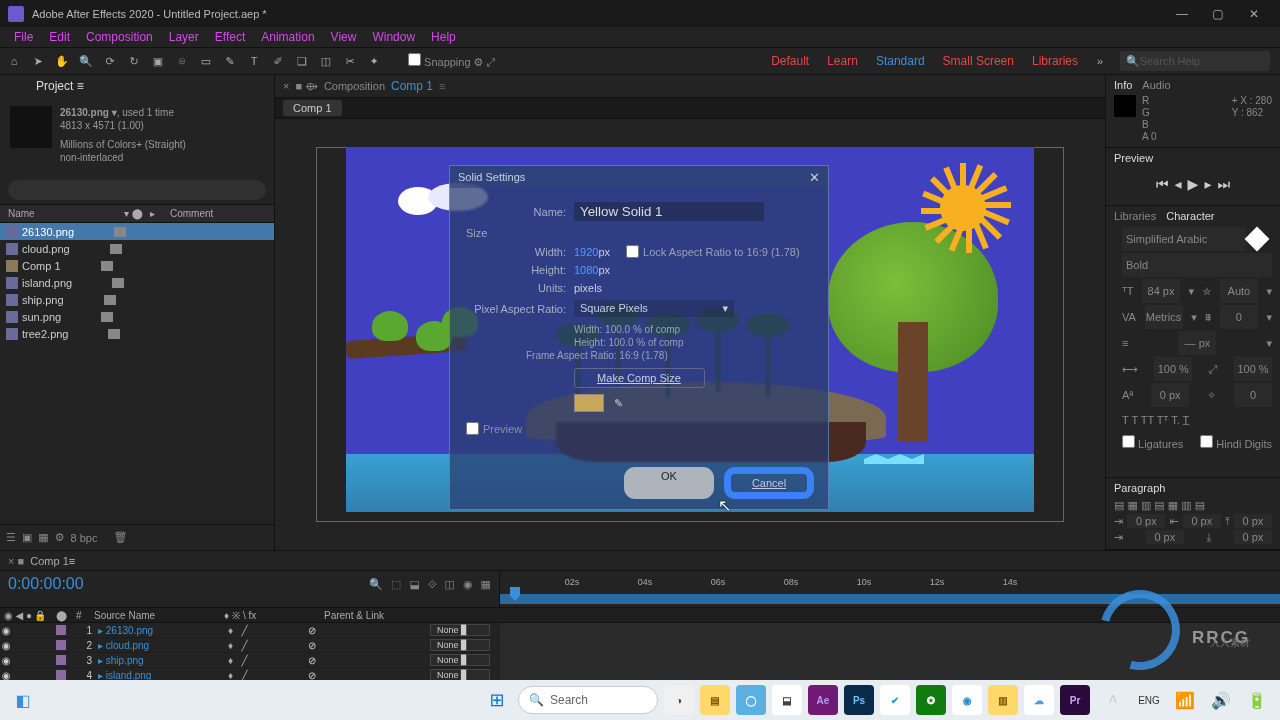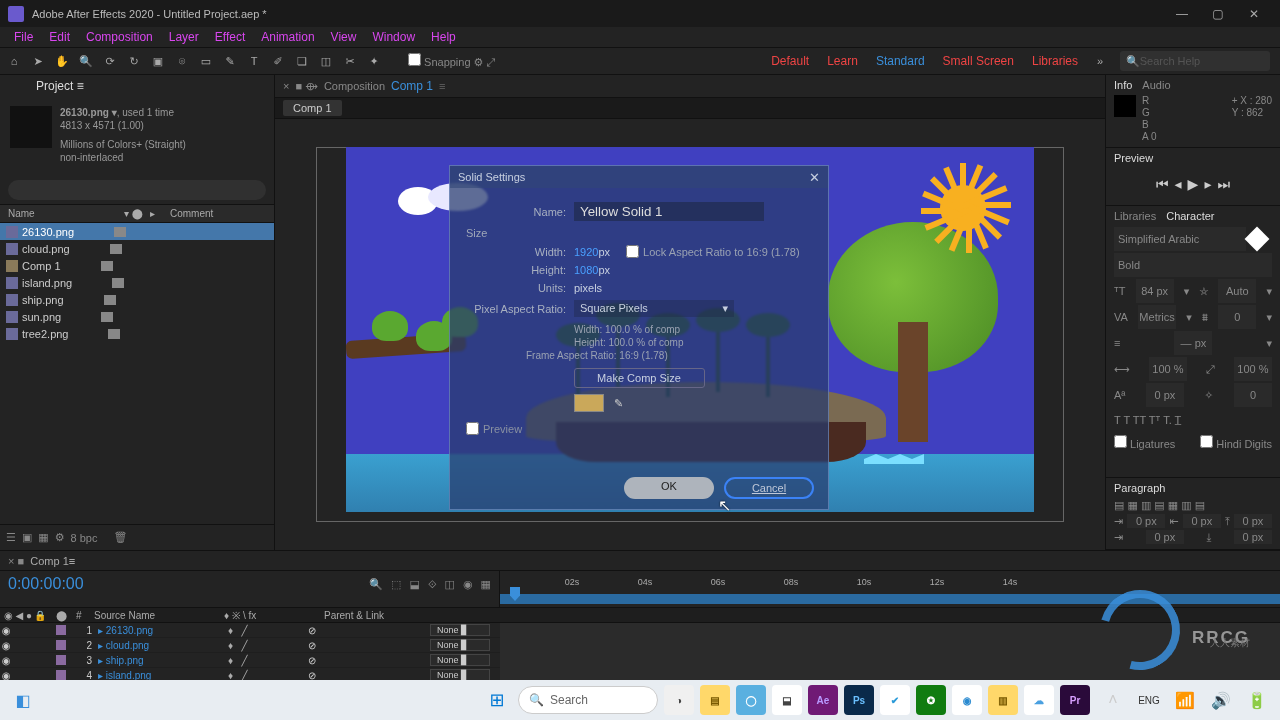--- a/index.html
+++ b/index.html
@@ -81,21 +81,21 @@
 .right { width: 175px; background: #232323; border-left: 1px solid #111; display: flex; flex-direction: column; }
 .rpanel { border-bottom: 1px solid #111; padding: 4px 8px; font-size: 11px; color: #888; }
 .rpanel .tabs { display: flex; gap: 10px; margin-bottom: 4px; }
 .rpanel .tabs span.active { color: #ddd; }
 .info-body { display: flex; align-items: flex-start; gap: 6px; }
 .info-swatch { width: 22px; height: 22px; background: #000; }
 .info-text { font-size: 10px; line-height: 12px; flex:1; }
 .info-right { font-size: 10px; line-height:12px; }
 .preview-ctrl { display: flex; justify-content: center; gap: 6px; padding: 8px 0; color: #ccc; }
 .preview-ctrl span { cursor: pointer; font-size: 14px; }
-.char-body { line-height: 22px; }
+.char-body { line-height: 22px; margin-left: 8px; }
 .char-row { display: flex; justify-content: space-between; align-items: center; padding: 1px 0; }
 .char-swatch { width: 22px; height: 22px; background: #fff; transform: rotate(45deg) scale(.8); margin-right: 4px; }
 .char-input { width: 38px; background: #2a2a2a; text-align: center; padding: 1px 0; }
 
 
 .timeline { height: 170px; background: #232323; border-top: 1px solid #111; display: flex; flex-direction: column; }
 .tl-tabs { height: 20px; display: flex; align-items: center; padding: 0 8px; border-bottom: 1px solid #111; }
 .tl-head { display: flex; height: 36px; }
 .tl-left { width: 500px; border-right: 1px solid #111; }
 .tl-right { flex: 1; position: relative; }
@@ -127,29 +127,29 @@
 .dialog-head .close { cursor: pointer; font-size: 13px; }
 .dlg-body { padding: 8px 16px; }
 .dlg-row { display: flex; align-items: center; margin: 6px 0; }
 .dlg-row .lbl { width: 100px; text-align: right; margin-right: 8px; color: #a8b0c0; }
 .dlg-row .val { color: #4aa0ff; }
 .dlg-row input[type=text] { background: rgba(30,40,70,.6); border: none; color: #ddd; padding: 2px 6px; width: 190px; }
 .dlg-sec { color: #a0a8b8; margin: 6px 0 2px; }
 .dlg-small { font-size: 10px; color: #9aa2b2; margin-left: 108px; line-height: 13px; }
 .dlg-check { margin-left: 16px; display:flex; align-items:center; gap:4px; color:#9aa2b2; }
 .dlg-select { background: rgba(30,40,70,.4); padding: 2px 6px; width: 160px; display:flex; justify-content:space-between; }
-.dlg-btn-make { width: 131px; margin: 6px auto; padding: 3px 0; text-align: center; border: 1px solid #668; border-radius: 3px; cursor: pointer; }
+.dlg-btn-make { width: 131px; margin: 6px auto; padding: 3px 0; text-align: center; border: 1px solid #668; border-radius: 3px; cursor: pointer; text-decoration: underline; }
 .dlg-color { display:flex; align-items:center; gap:10px; margin-left:108px; }
 .dlg-swatch { width: 30px; height: 18px; background: #caa85a; border:1px solid #888; cursor:pointer; }
 .dlg-eyedrop { color: #ccc; cursor: pointer; }
 .dlg-preview { margin-top:10px; display:flex; align-items:center; gap:4px; color:#8a92a2; }
 .dlg-actions { position:absolute; bottom:10px; right:14px; display:flex; gap:10px; }
 .dlg-btn { width: 90px; padding: 3px 0; text-align:center; border-radius:11px; cursor:pointer; }
 .dlg-btn.ok { background: #aeb4bc; color:#222; }
-.dlg-btn.cancel { border:2px solid #3b82f6; color:#c0c8d8;text-decoration:underline; }
+.dlg-btn.cancel { border:7px solid #3b82f6; color:#c0c8d8;text-decoration:underline; }
 .cursor { position:absolute; left:718px; top:496px; font-size:16px; color:#fff; text-shadow:0 0 2px #000; pointer-events:none; }
 
 
 .taskbar { position: absolute; bottom: 0; left: 0; right: 0; height: 40px; background: #e8edf2; display: flex; align-items: center; padding: 0 8px; gap: 8px; }
 .tb-icon { width: 30px; height: 30px; border-radius: 4px; display: flex; align-items: center; justify-content: center; cursor: pointer; font-size: 16px; }
 .tb-search { width: 140px; height: 28px; background: #fff; border: 1px solid #ccc; border-radius: 14px; display: flex; align-items: center; padding: 0 10px; font-size: 12px; color: #666; gap:6px; }
 .tb-right { margin-left: auto; display: flex; align-items: center; gap: 6px; }
 .tb-app { width: 30px; height: 30px; border-radius: 4px; display:flex; align-items:center; justify-content:center; font-size:10px; font-weight:bold; color:#fff; cursor:pointer; }
 .watermark { position:absolute; right:30px; bottom:50px; width:160px; height:80px; pointer-events:none; opacity:.85; }
 .watermark .ring { position:absolute; right:70px; top:0; width:80px; height:80px; border:8px solid #3a8fdb; border-radius:50%; border-left-color:transparent; transform:rotate(-30deg); }

